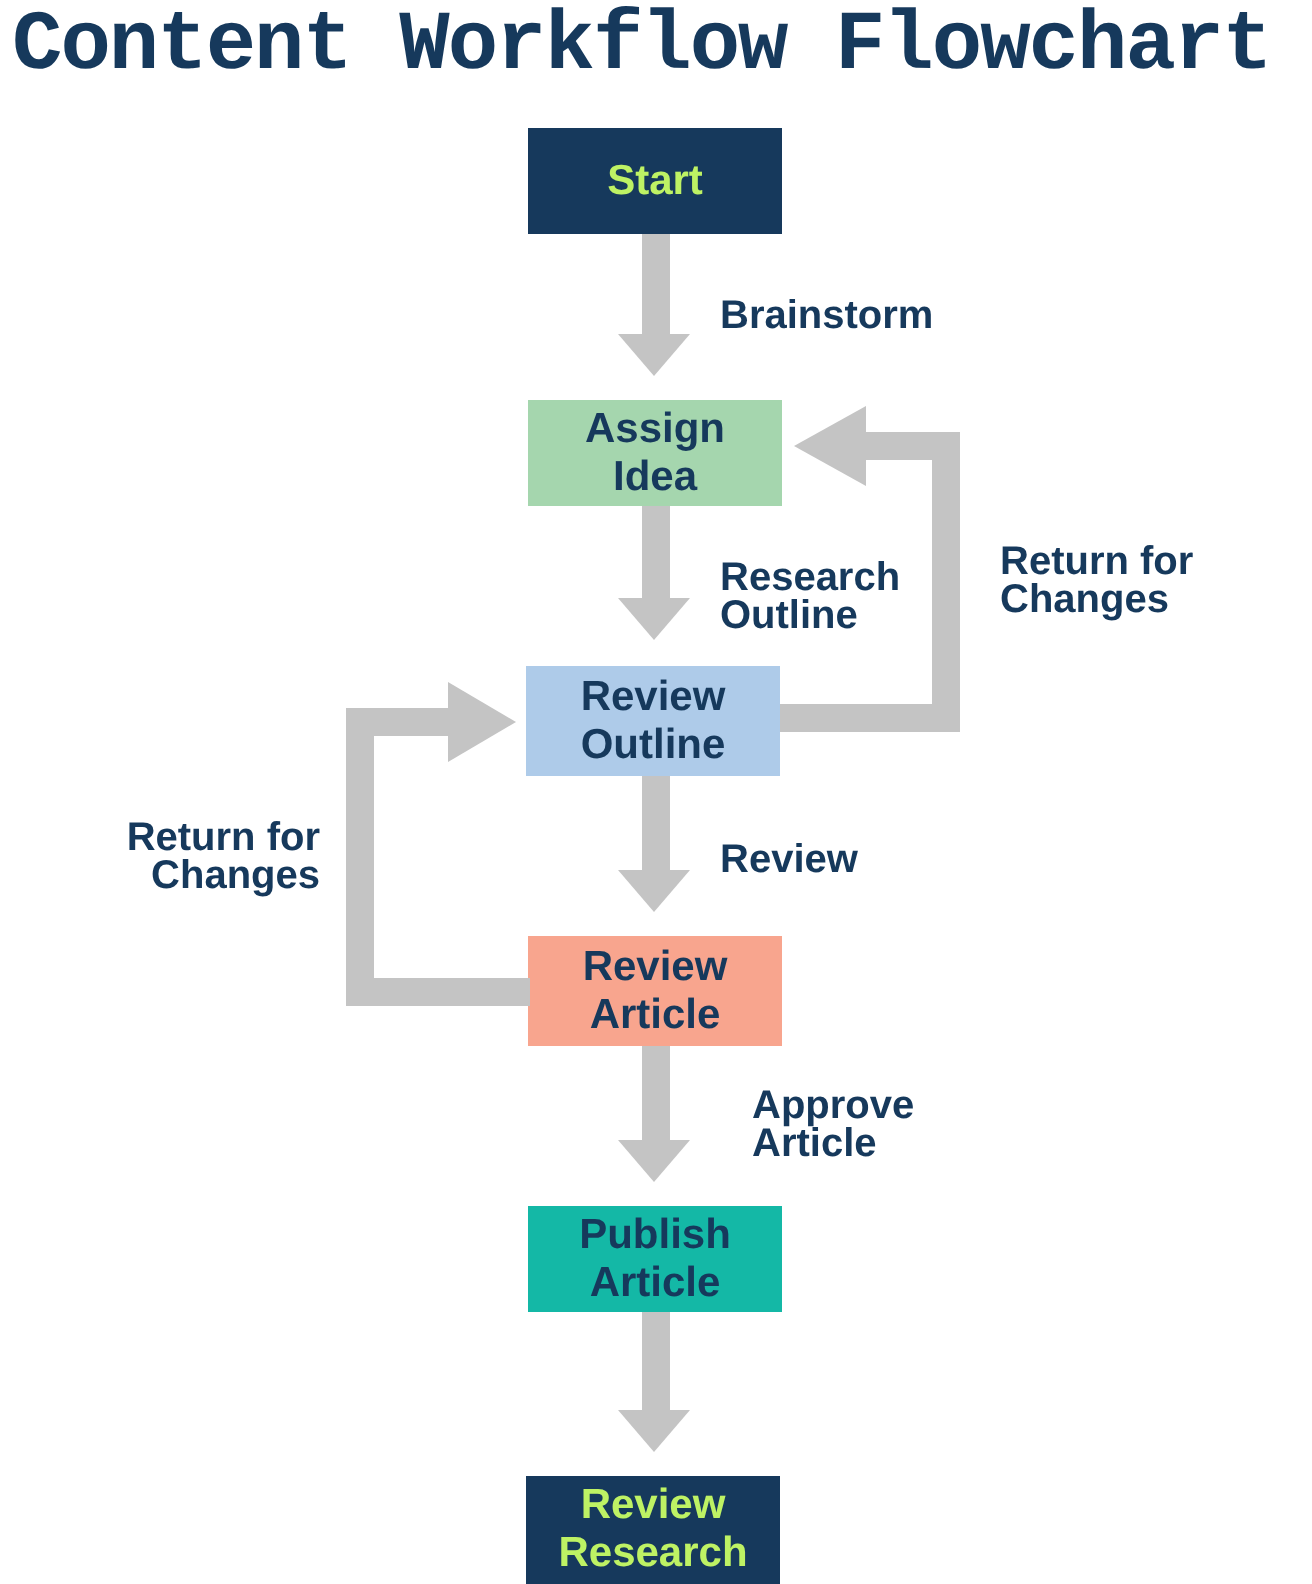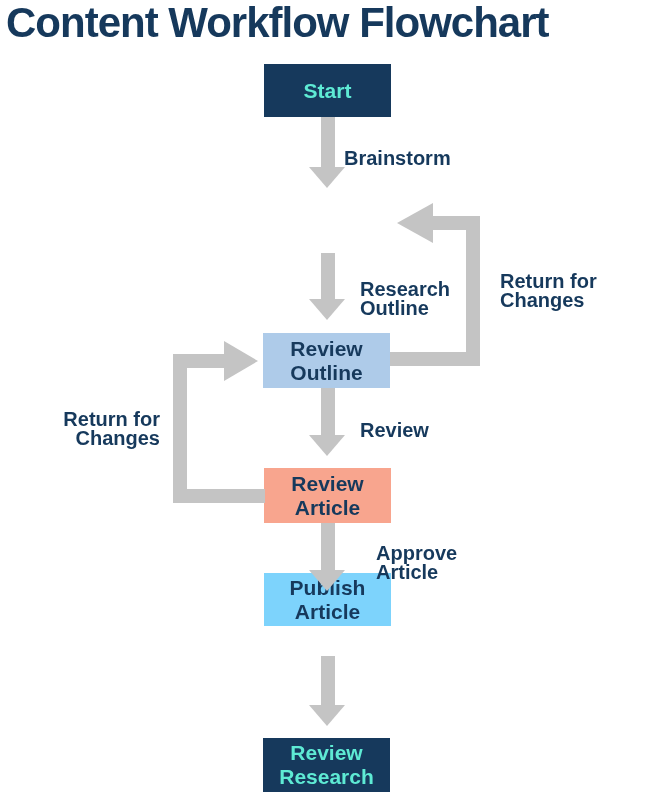--- a/index.html
+++ b/index.html
@@ -14,35 +14,36 @@
   .title {
     position: absolute;
     left: 6px;
     top: 0px;
     font-size: 42px;
     line-height: 46px;
     font-weight: bold;
     letter-spacing: -1px;
     color: #16395c;
     white-space: nowrap;
+    font-family: Liberation Mono, monospace;
   }
   .node {
     position: absolute;
     width: 127px;
     display: flex;
     flex-direction: column;
     align-items: center;
     justify-content: center;
     text-align: center;
     font-weight: bold;
     font-size: 21px;
     line-height: 24px;
     color: #16395c;
   }
-  .node.light { color: #5eead4; }
+  .node.light { color: #bef264; }
   .shaft {
     position: absolute;
     left: 321px;
     width: 14px;
     background: #c4c4c4;
   }
   .head-down {
     position: absolute;
     left: 309px;
     width: 0; height: 0;
@@ -86,32 +87,36 @@
 <body>
 
 <div class="canvas">
 
   <div class="title">Content Workflow Flowchart</div>
 
   <div class="node light" style="left: 264px; top: 64px; height: 53px; background: rgb(22, 57, 92);">
     <div>Start</div>
   </div>
 
+  <div class="node" style="left: 264px; top: 200px; height: 53px; background: rgb(165, 214, 174);">
+    <div>Assign</div>
+    <div>Idea</div>
+  </div>
 
   <div class="node" style="left: 263px; top: 333px; height: 55px; background: rgb(174, 203, 233);">
     <div>Review</div>
     <div>Outline</div>
   </div>
 
   <div class="node" style="left: 264px; top: 468px; height: 55px; background: rgb(248, 165, 142);">
     <div>Review</div>
     <div>Article</div>
   </div>
 
-  <div class="node" style="left: 264px; top: 573px; height: 53px; background: #7dd3fc;">
+  <div class="node" style="left: 264px; top: 603px; height: 53px; background: #14b8a6;">
     <div>Publish</div>
     <div>Article</div>
   </div>
 
   <div class="node light" style="left: 263px; top: 738px; height: 54px; background: rgb(22, 57, 92);">
     <div>Review</div>
     <div>Research</div>
   </div>
 
   <div>
@@ -146,21 +151,21 @@
     <div class="head-left" style="left:397px;top:203px"></div>
   </div>
 
   <div>
     <div class="seg" style="left:173px;top:489px;width:92px;height:14px"></div>
     <div class="seg" style="left:173px;top:354px;width:14px;height:149px"></div>
     <div class="seg" style="left:187px;top:354px;width:37px;height:14px"></div>
     <div class="head-right" style="left:224px;top:341px"></div>
   </div>
 
-  <div class="elabel" style="left:344px;top:149px">
+  <div class="elabel" style="left:360px;top:149px">
     <div>Brainstorm</div>
   </div>
 
   <div class="elabel" style="left:360px;top:280px">
     <div>Research</div>
     <div>Outline</div>
   </div>
 
   <div class="elabel" style="left:360px;top:421px">
     <div>Review</div>

